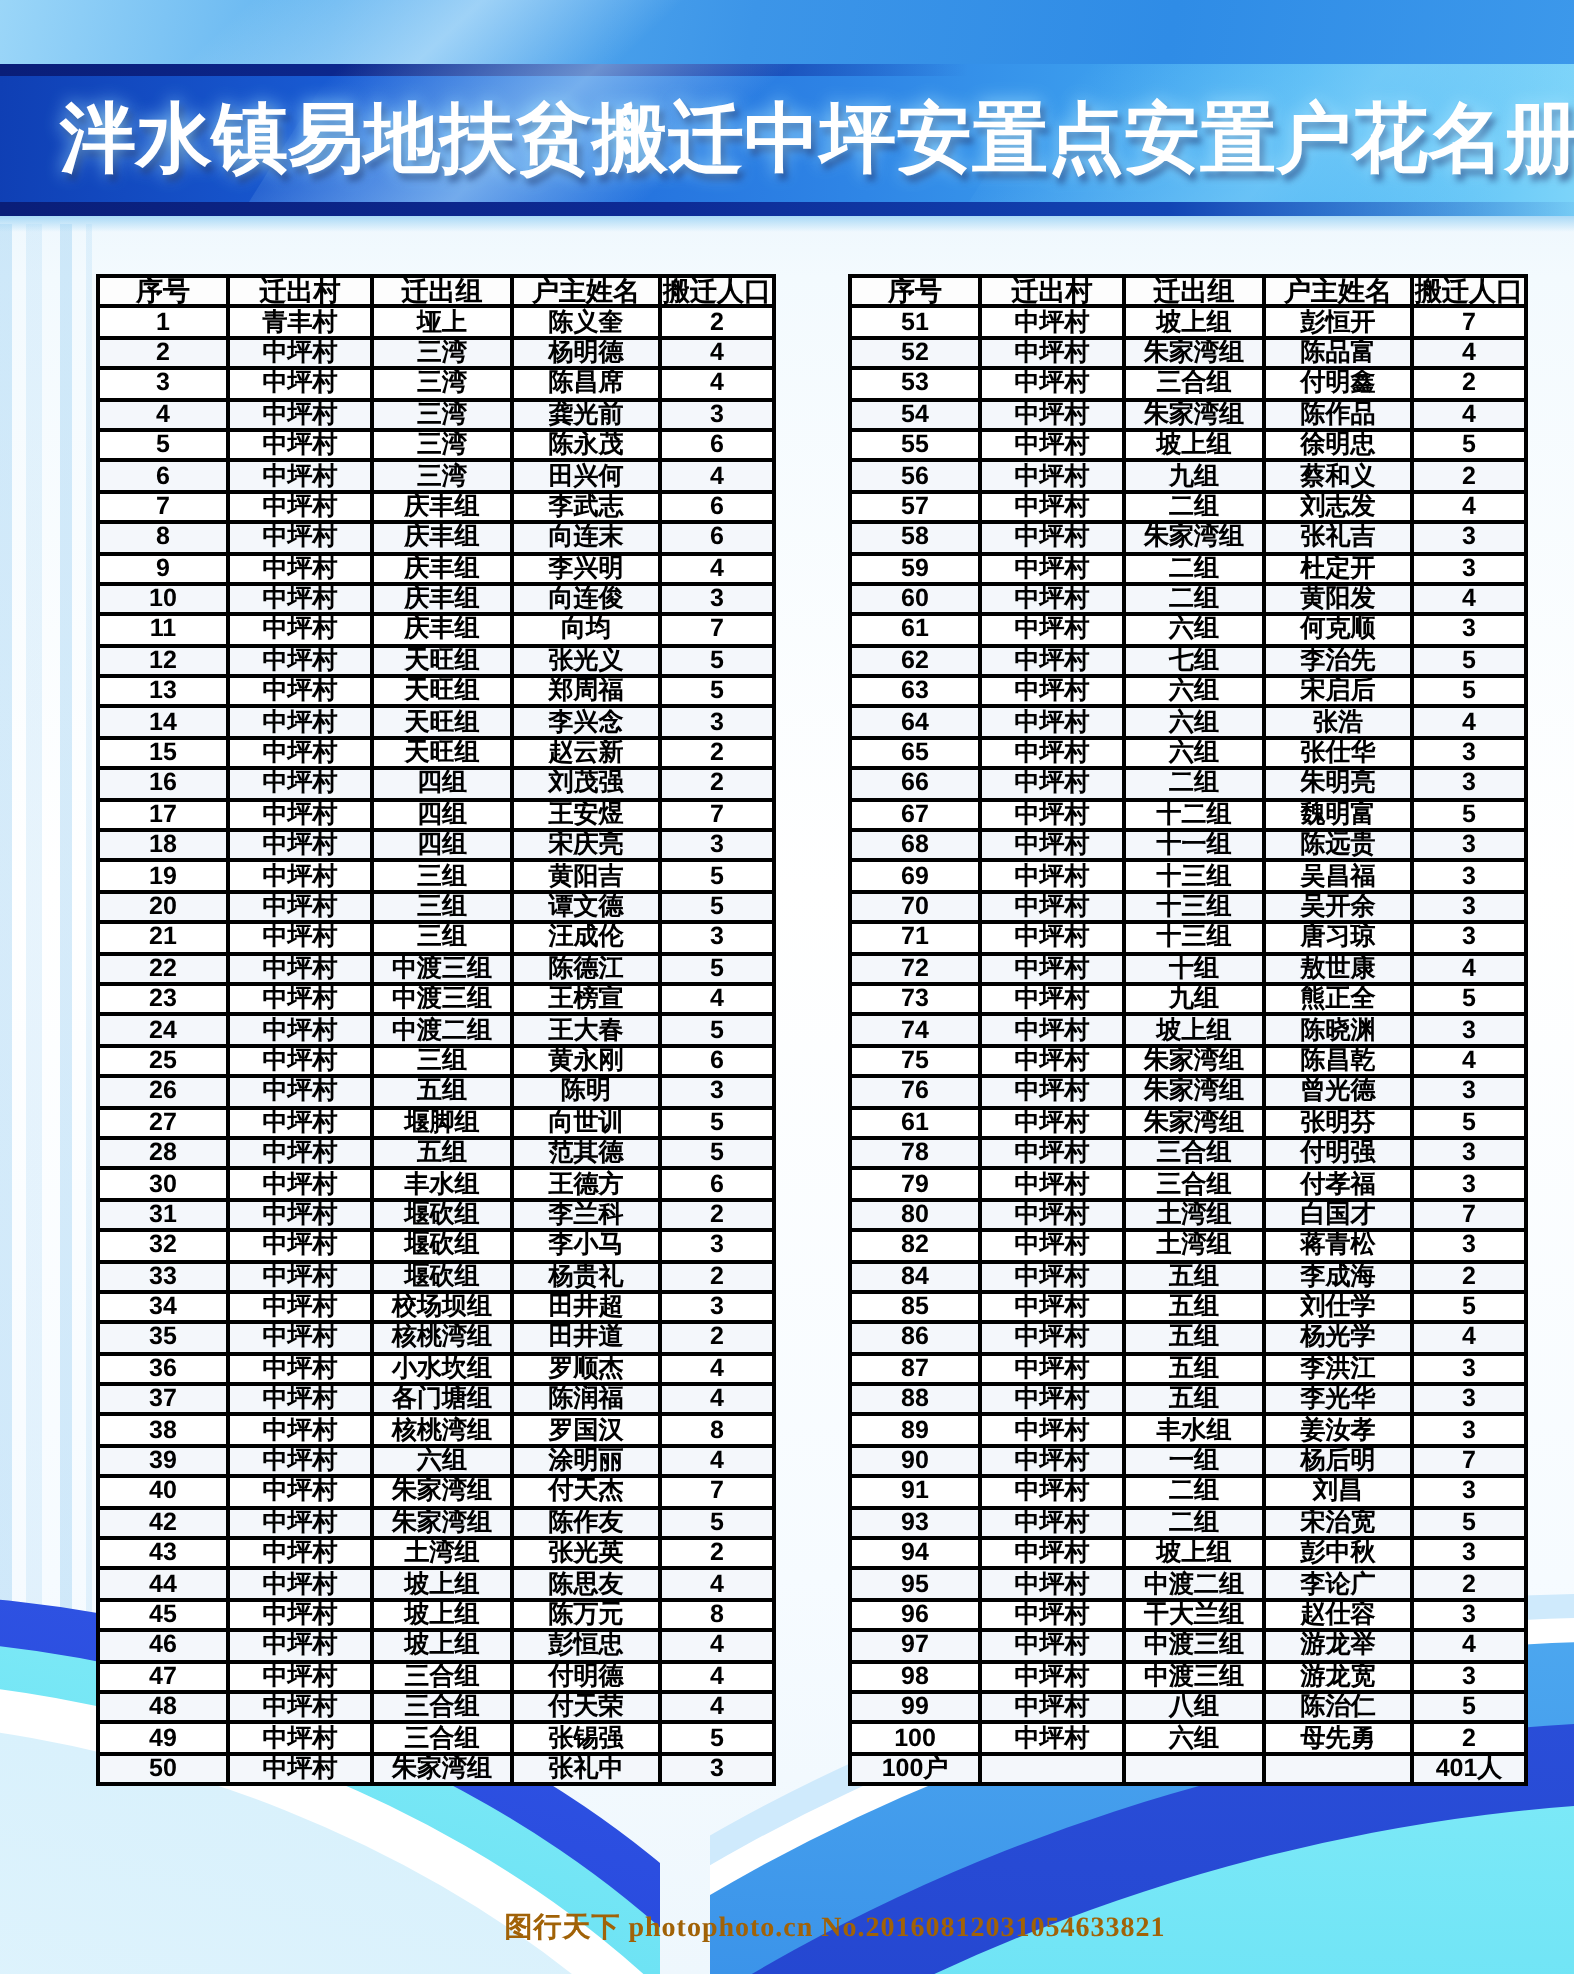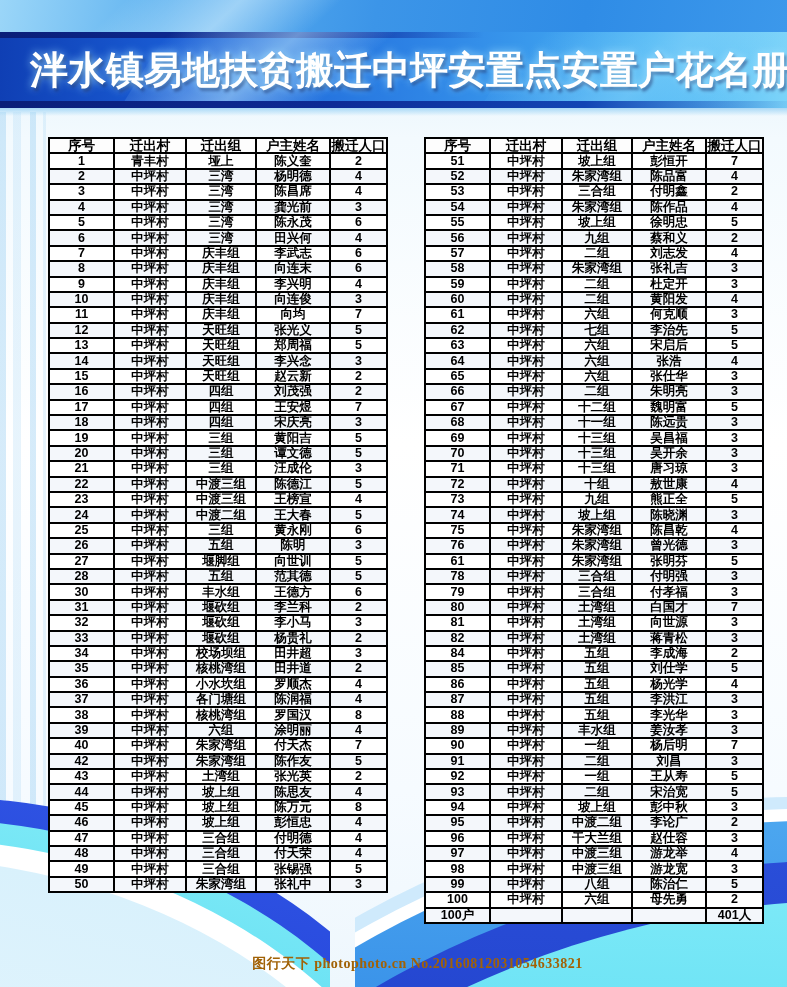--- a/index.html
+++ b/index.html
@@ -682,27 +682,20 @@
           <td>3</td>
         </tr>
         <tr>
           <td>80</td>
           <td>中坪村</td>
           <td>土湾组</td>
           <td>白国才</td>
           <td>7</td>
         </tr>
         <tr>
-          <td>81</td>
-          <td>中坪村</td>
-          <td>土湾组</td>
-          <td>向世源</td>
-          <td>3</td>
-        </tr>
-        <tr>
           <td>82</td>
           <td>中坪村</td>
           <td>土湾组</td>
           <td>蒋青松</td>
           <td>3</td>
         </tr>
         <tr>
           <td>84</td>
           <td>中坪村</td>
           <td>五组</td>
@@ -750,27 +743,20 @@
           <td>一组</td>
           <td>杨后明</td>
           <td>7</td>
         </tr>
         <tr>
           <td>91</td>
           <td>中坪村</td>
           <td>二组</td>
           <td>刘昌</td>
           <td>3</td>
-        </tr>
-        <tr>
-          <td>92</td>
-          <td>中坪村</td>
-          <td>一组</td>
-          <td>王从寿</td>
-          <td>5</td>
         </tr>
         <tr>
           <td>93</td>
           <td>中坪村</td>
           <td>二组</td>
           <td>宋治宽</td>
           <td>5</td>
         </tr>
         <tr>
           <td>94</td>

